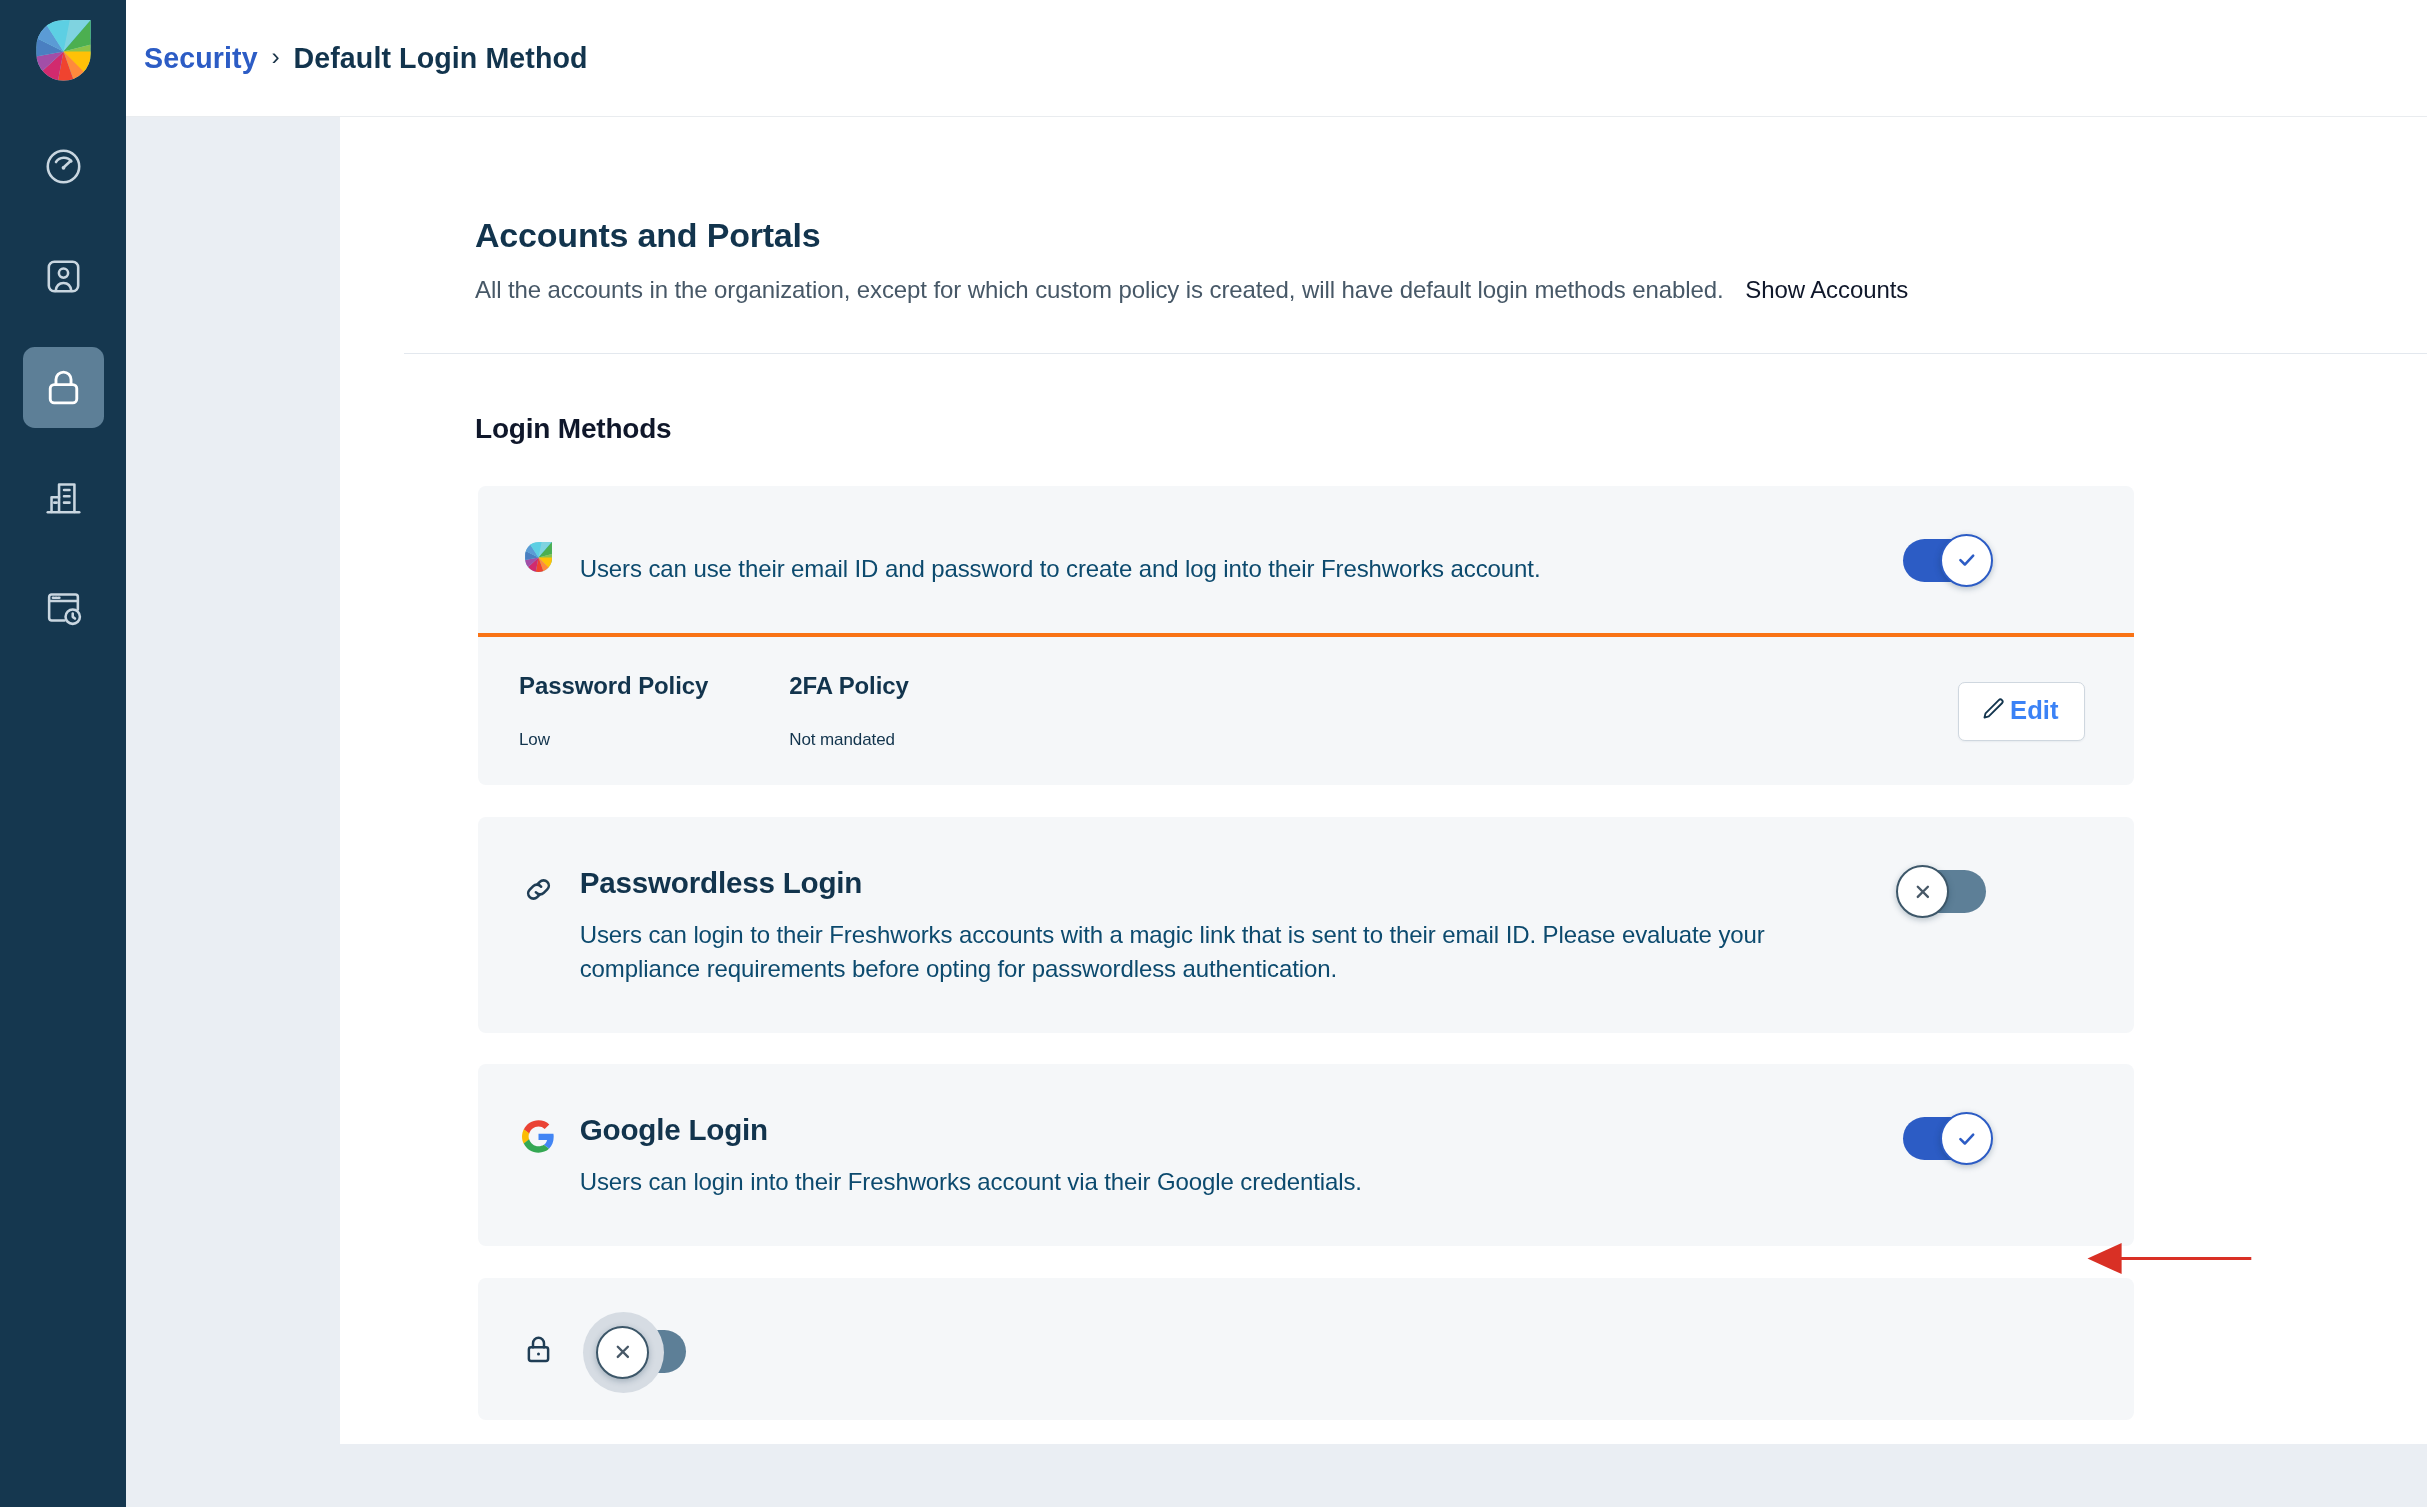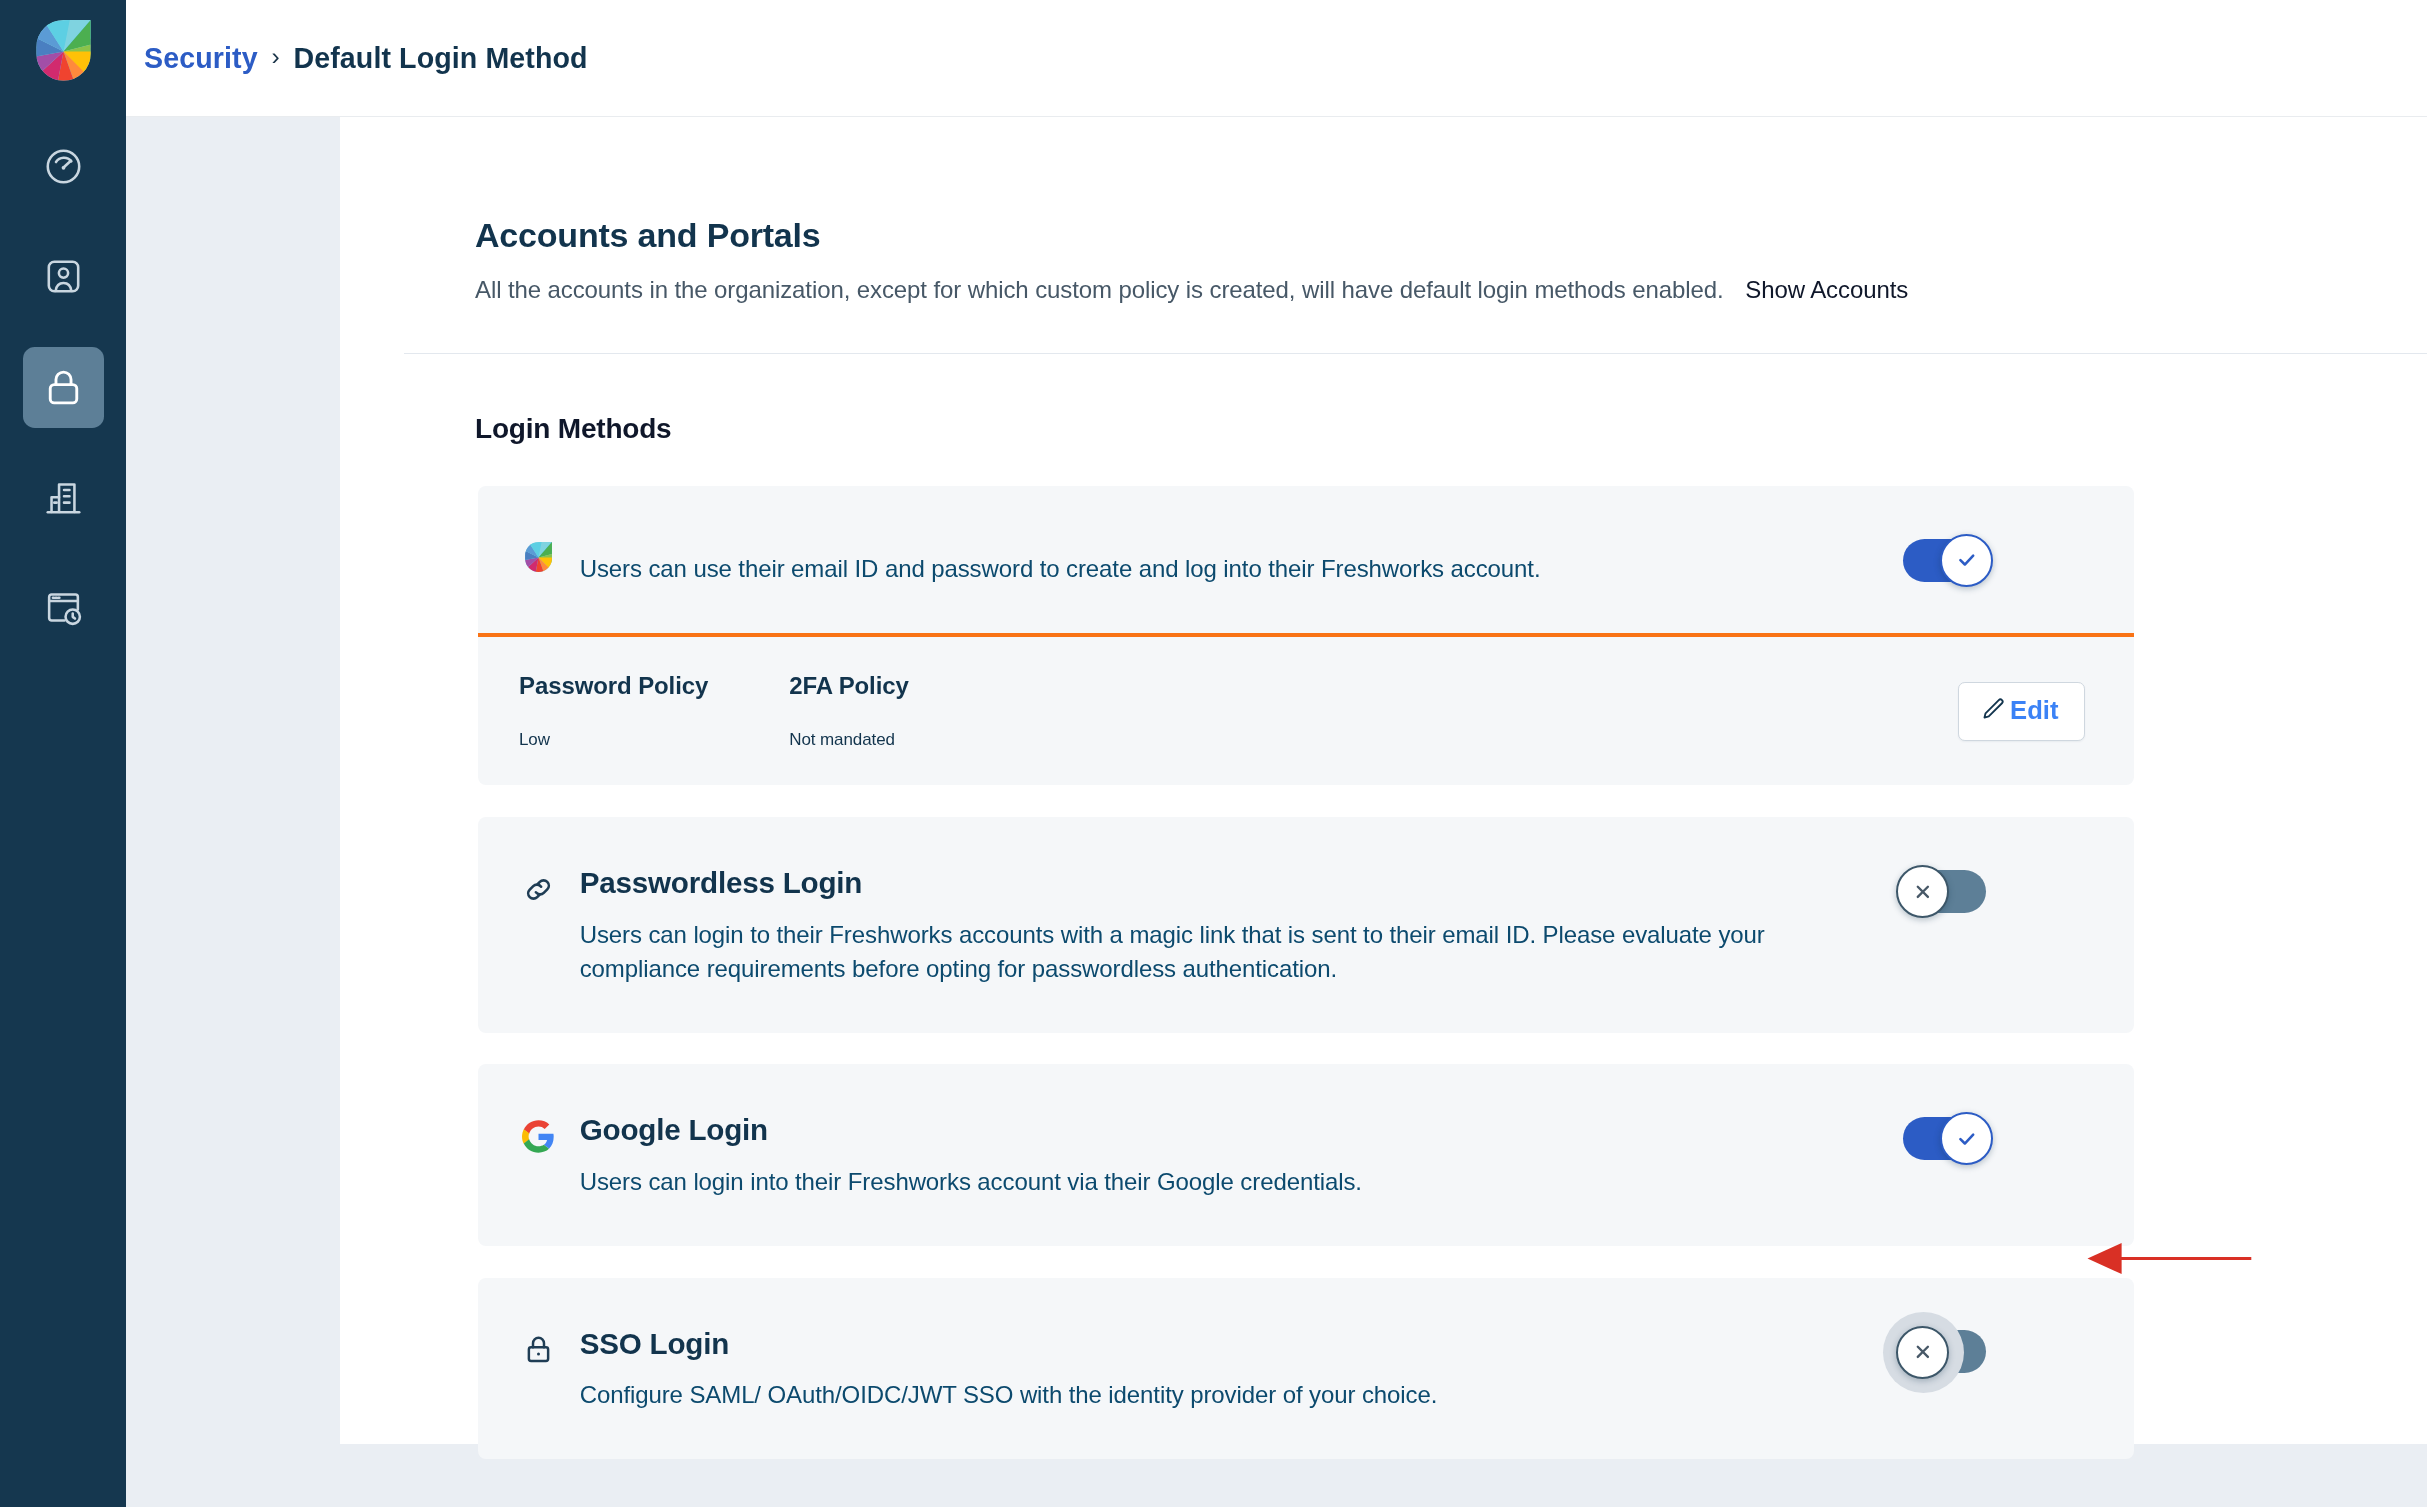--- a/index.html
+++ b/index.html
@@ -453,24 +453,20 @@
 
       <div class="method-card">
         <div class="method-main">
           <div class="method-icon">
             <svg width="33" height="33" viewBox="0 0 24 24" fill="none" stroke="#1f3d55" stroke-width="1.8" stroke-linecap="round" stroke-linejoin="round">
               <rect x="5" y="10.4" width="14" height="10" rx="1.6"></rect>
               <path d="M8 10.4V7.4a4 4 0 0 1 8 0v3"></path>
               <circle cx="12" cy="15.2" r="1.1" fill="#1f3d55" stroke="none"></circle>
             </svg>
           </div>
-          <div class="method-text">
-            <div class="method-name">SSO Login</div>
-            <div class="method-desc">Configure SAML/ OAuth/OIDC/JWT SSO with the identity provider of your choice.</div>
-          </div>
           <div class="toggle-wrap">
             <div class="toggle off focused">
               <div class="knob">
                 <svg width="21.7" height="21.7" viewBox="0 0 24 24" fill="none" stroke="#475867" stroke-width="2.6" stroke-linecap="round">
                   <path d="M6.4 6.4 17.6 17.6M17.6 6.4 6.4 17.6"></path>
                 </svg>
               </div>
             </div>
           </div>
         </div>

